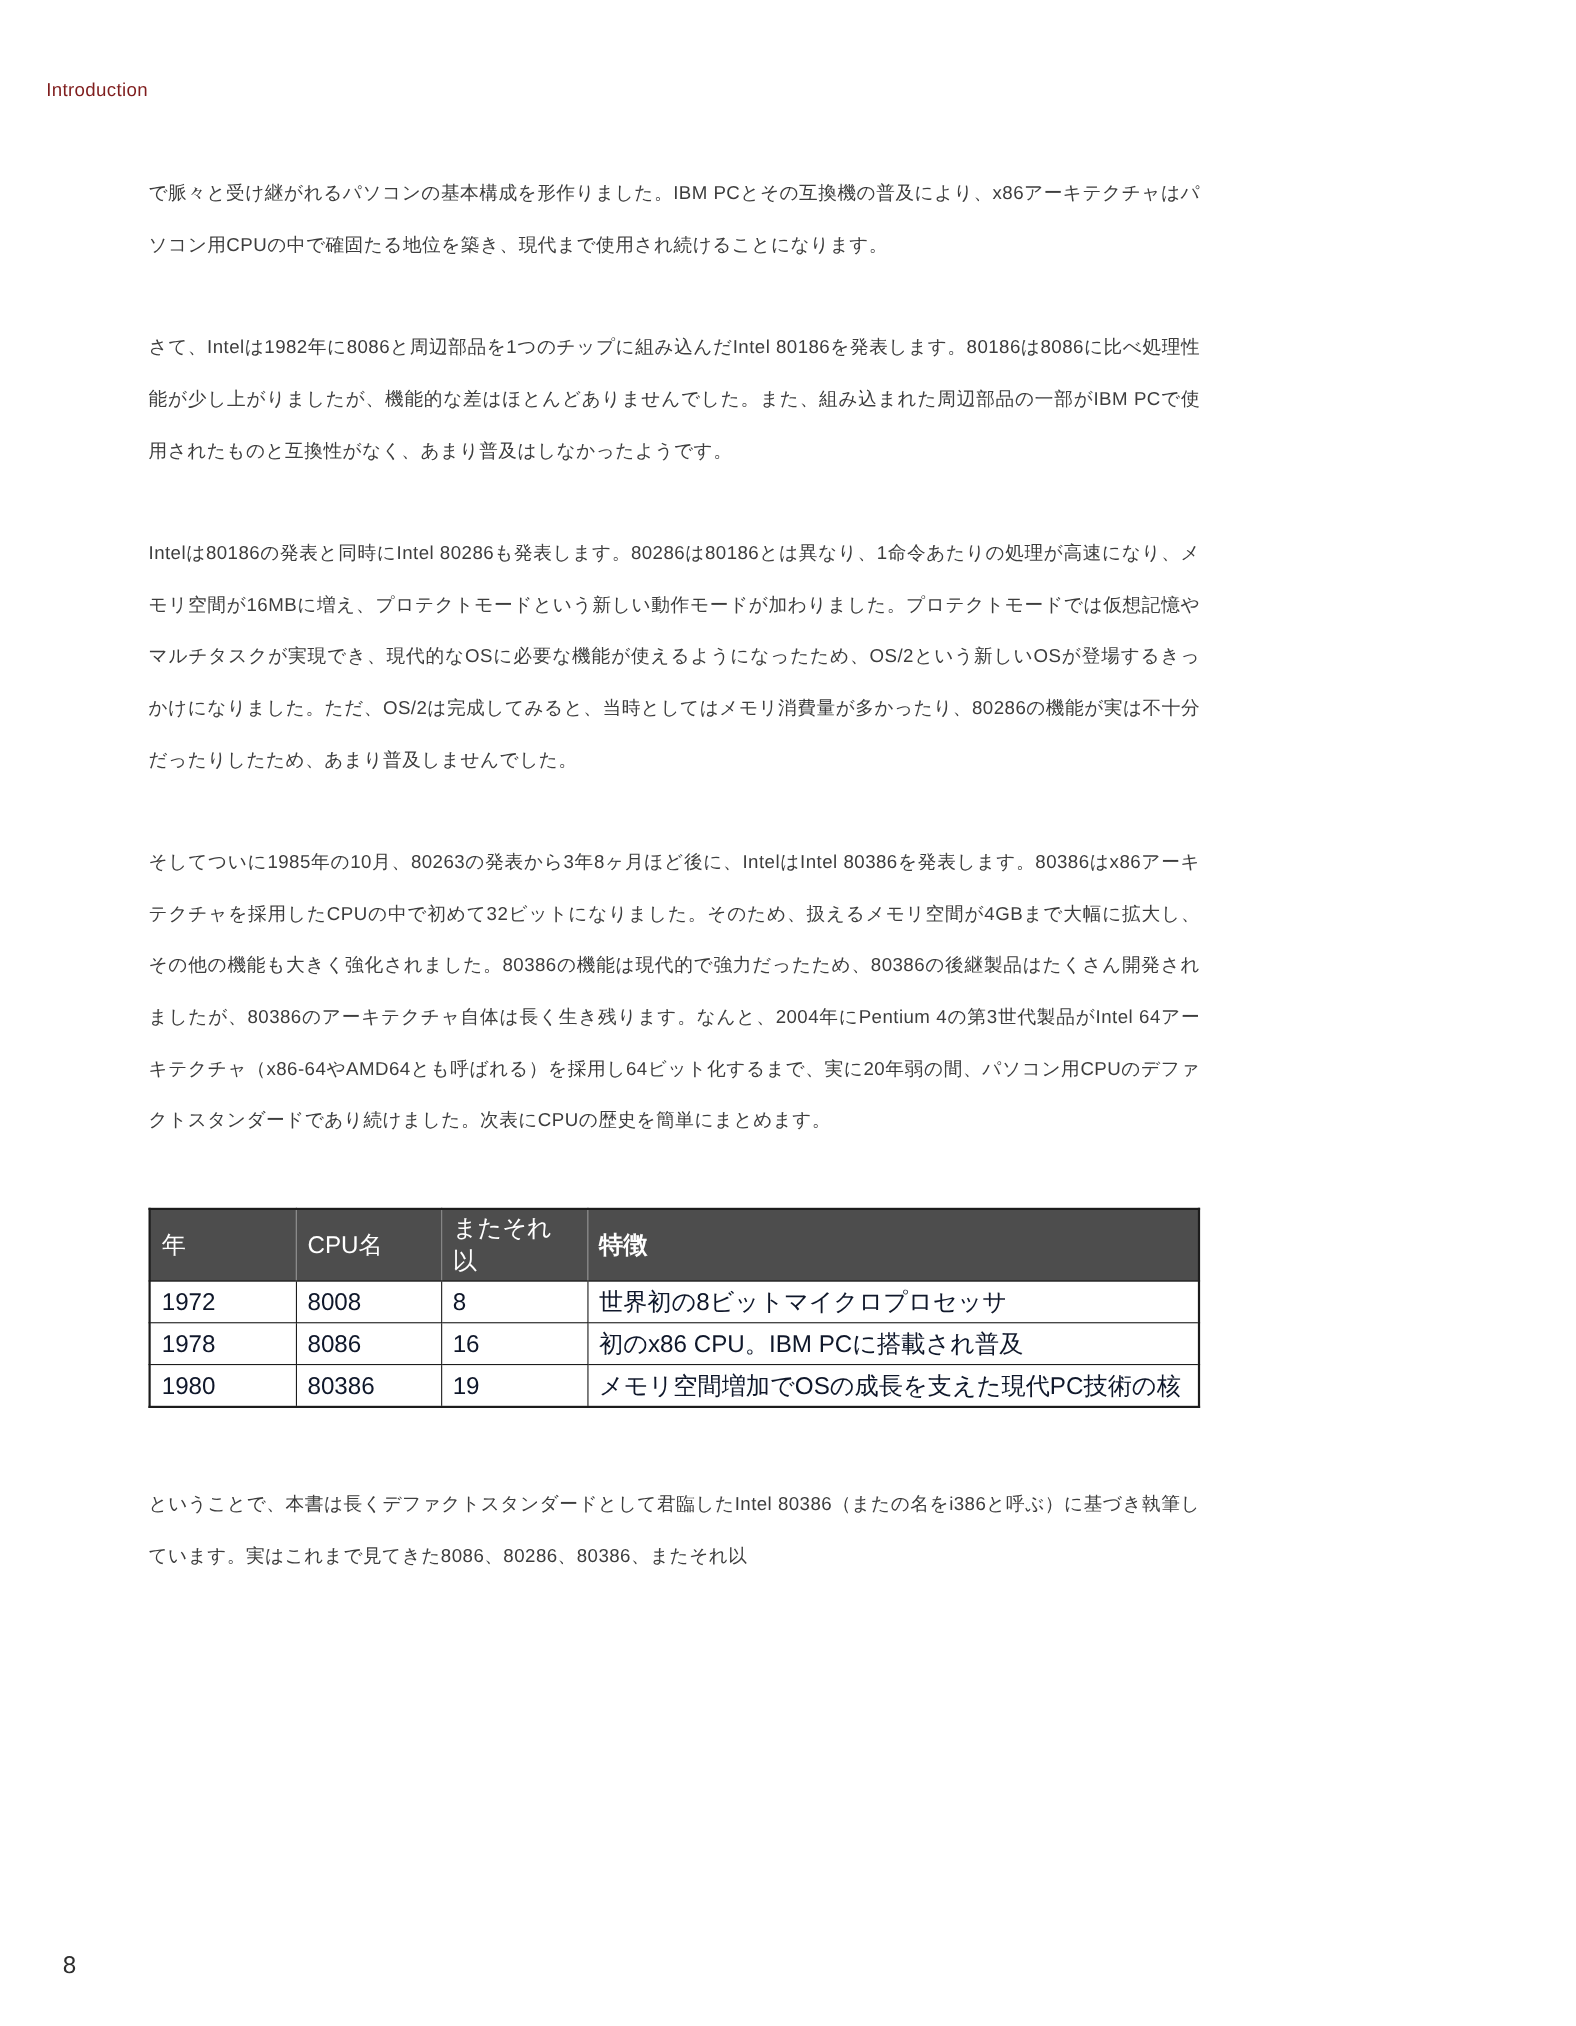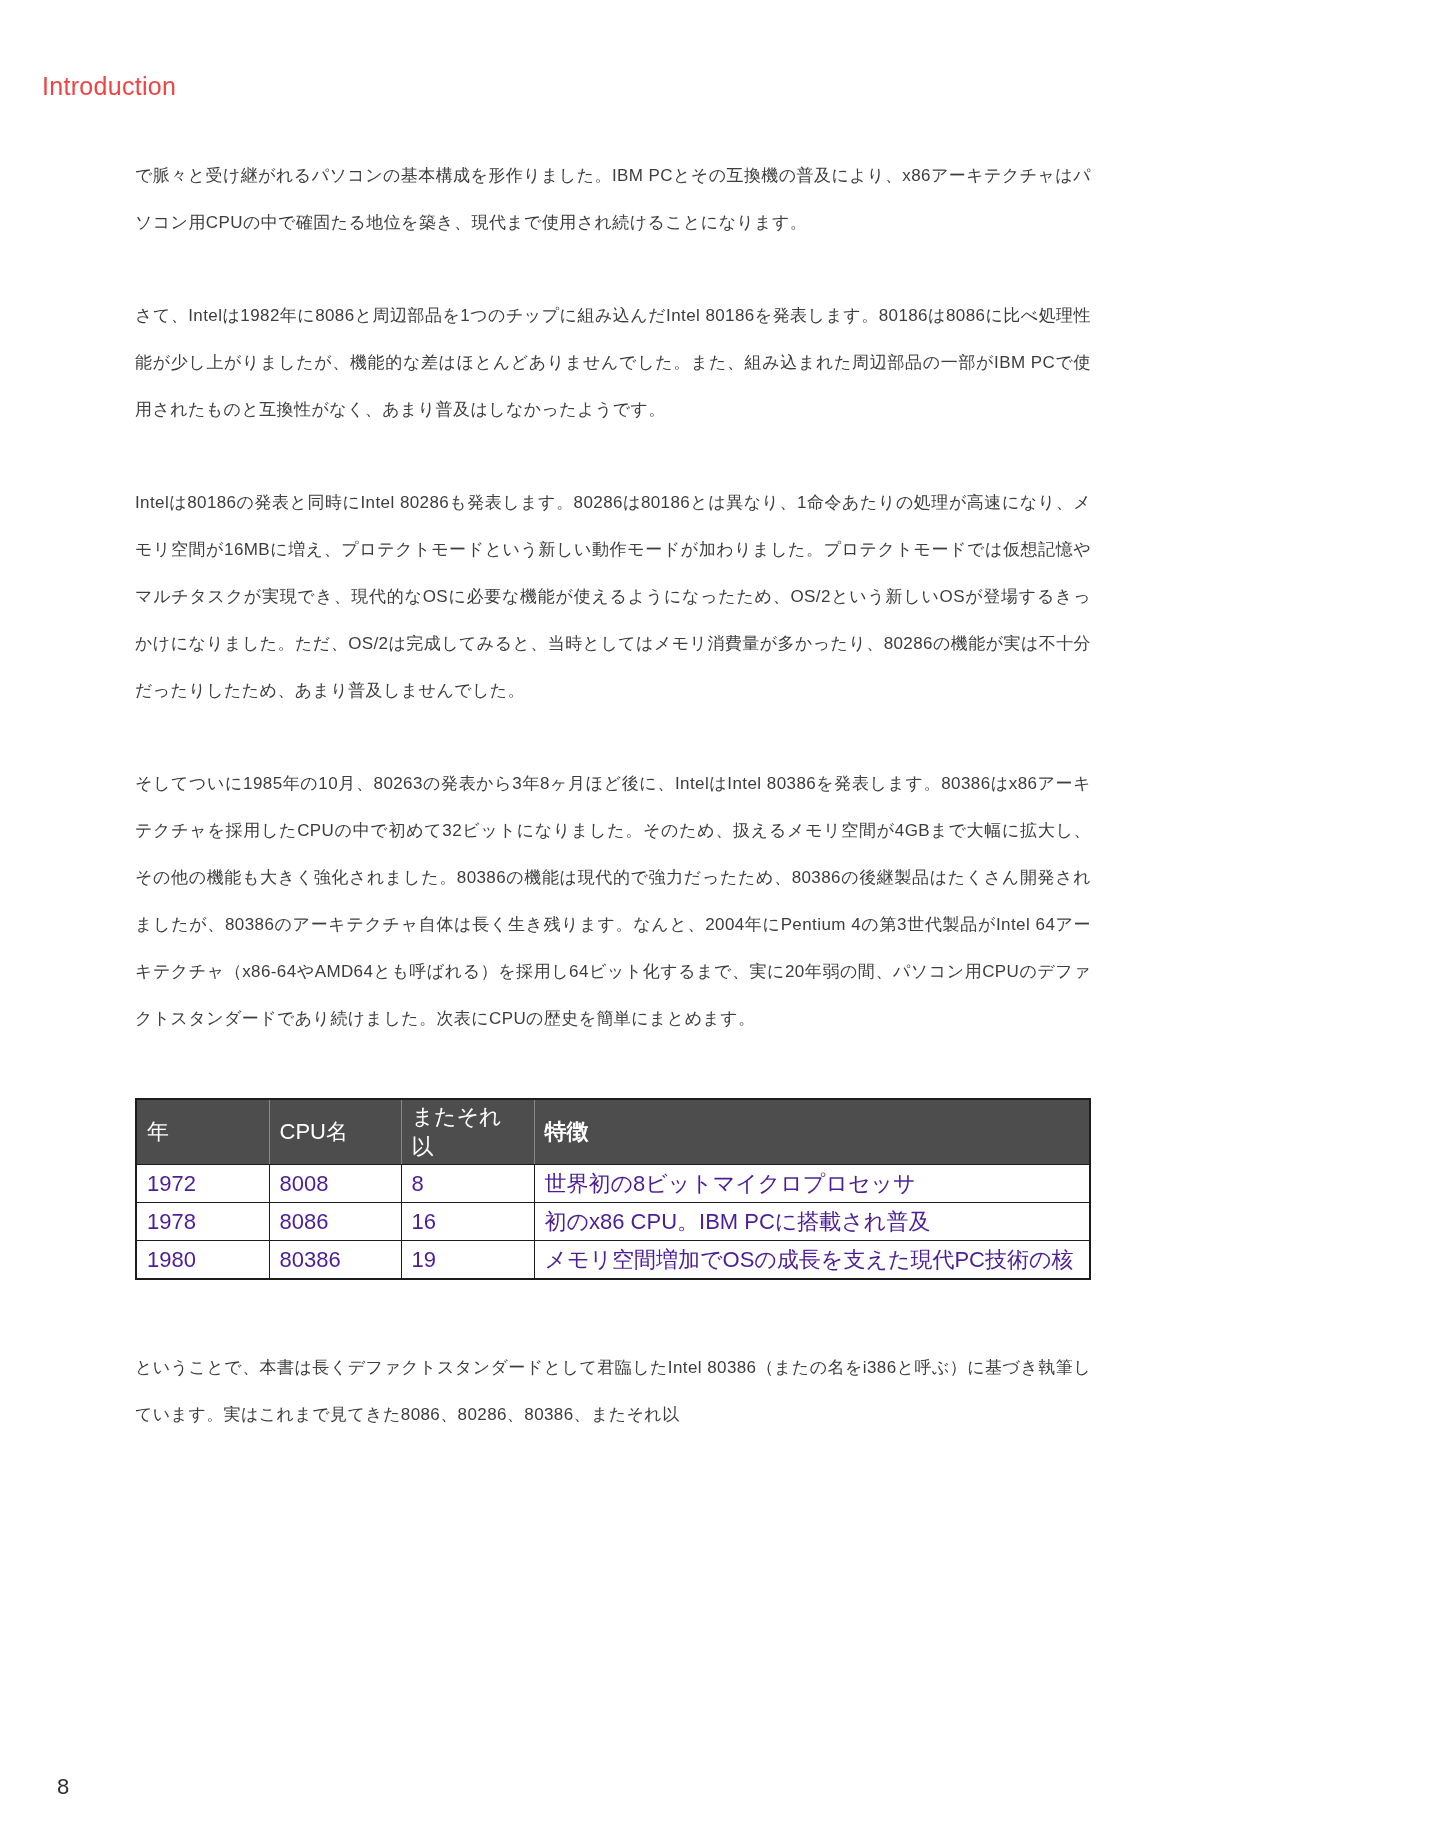--- a/index.html
+++ b/index.html
@@ -13,22 +13,22 @@
     height: 1842px;
     background: #ffffff;
     font-family: "Liberation Sans", "DejaVu Sans", sans-serif;
     color: var(--body-text, #3d3d3d);
     overflow: hidden;
   }
   .running-header {
     position: absolute;
     left: 42px;
     top: 72px;
-    font-size: 25px;
-    color: #ef4444;
+    font-size: 17px;
+    color: #7f1d1d;
     letter-spacing: 0.3px;
   }
   .body-area {
     position: absolute;
     left: 135px;
     top: 152px;
     width: 956px;
   }
   .para {
     margin: 0 0 46px 0;
@@ -56,21 +56,21 @@
     text-align: left;
     font-size: 22px;
     height: 44px;
     padding: 2px 10px;
     border-right: 1px solid #8a8a8a;
     border-bottom: 1px solid #1c1c1c;
   }
   table.cpu-table th:last-child { border-right: none; font-weight: bold; }
   table.cpu-table td {
     font-size: 22px;
-    color: #4c1d95;
+    color: #0f172a;
     height: 35px;
     padding: 1px 10px;
     border: 1px solid #1c1c1c;
     white-space: nowrap;
     overflow: hidden;
   }
   .page-number {
     position: absolute;
     left: 57px;
     bottom: 42px;

